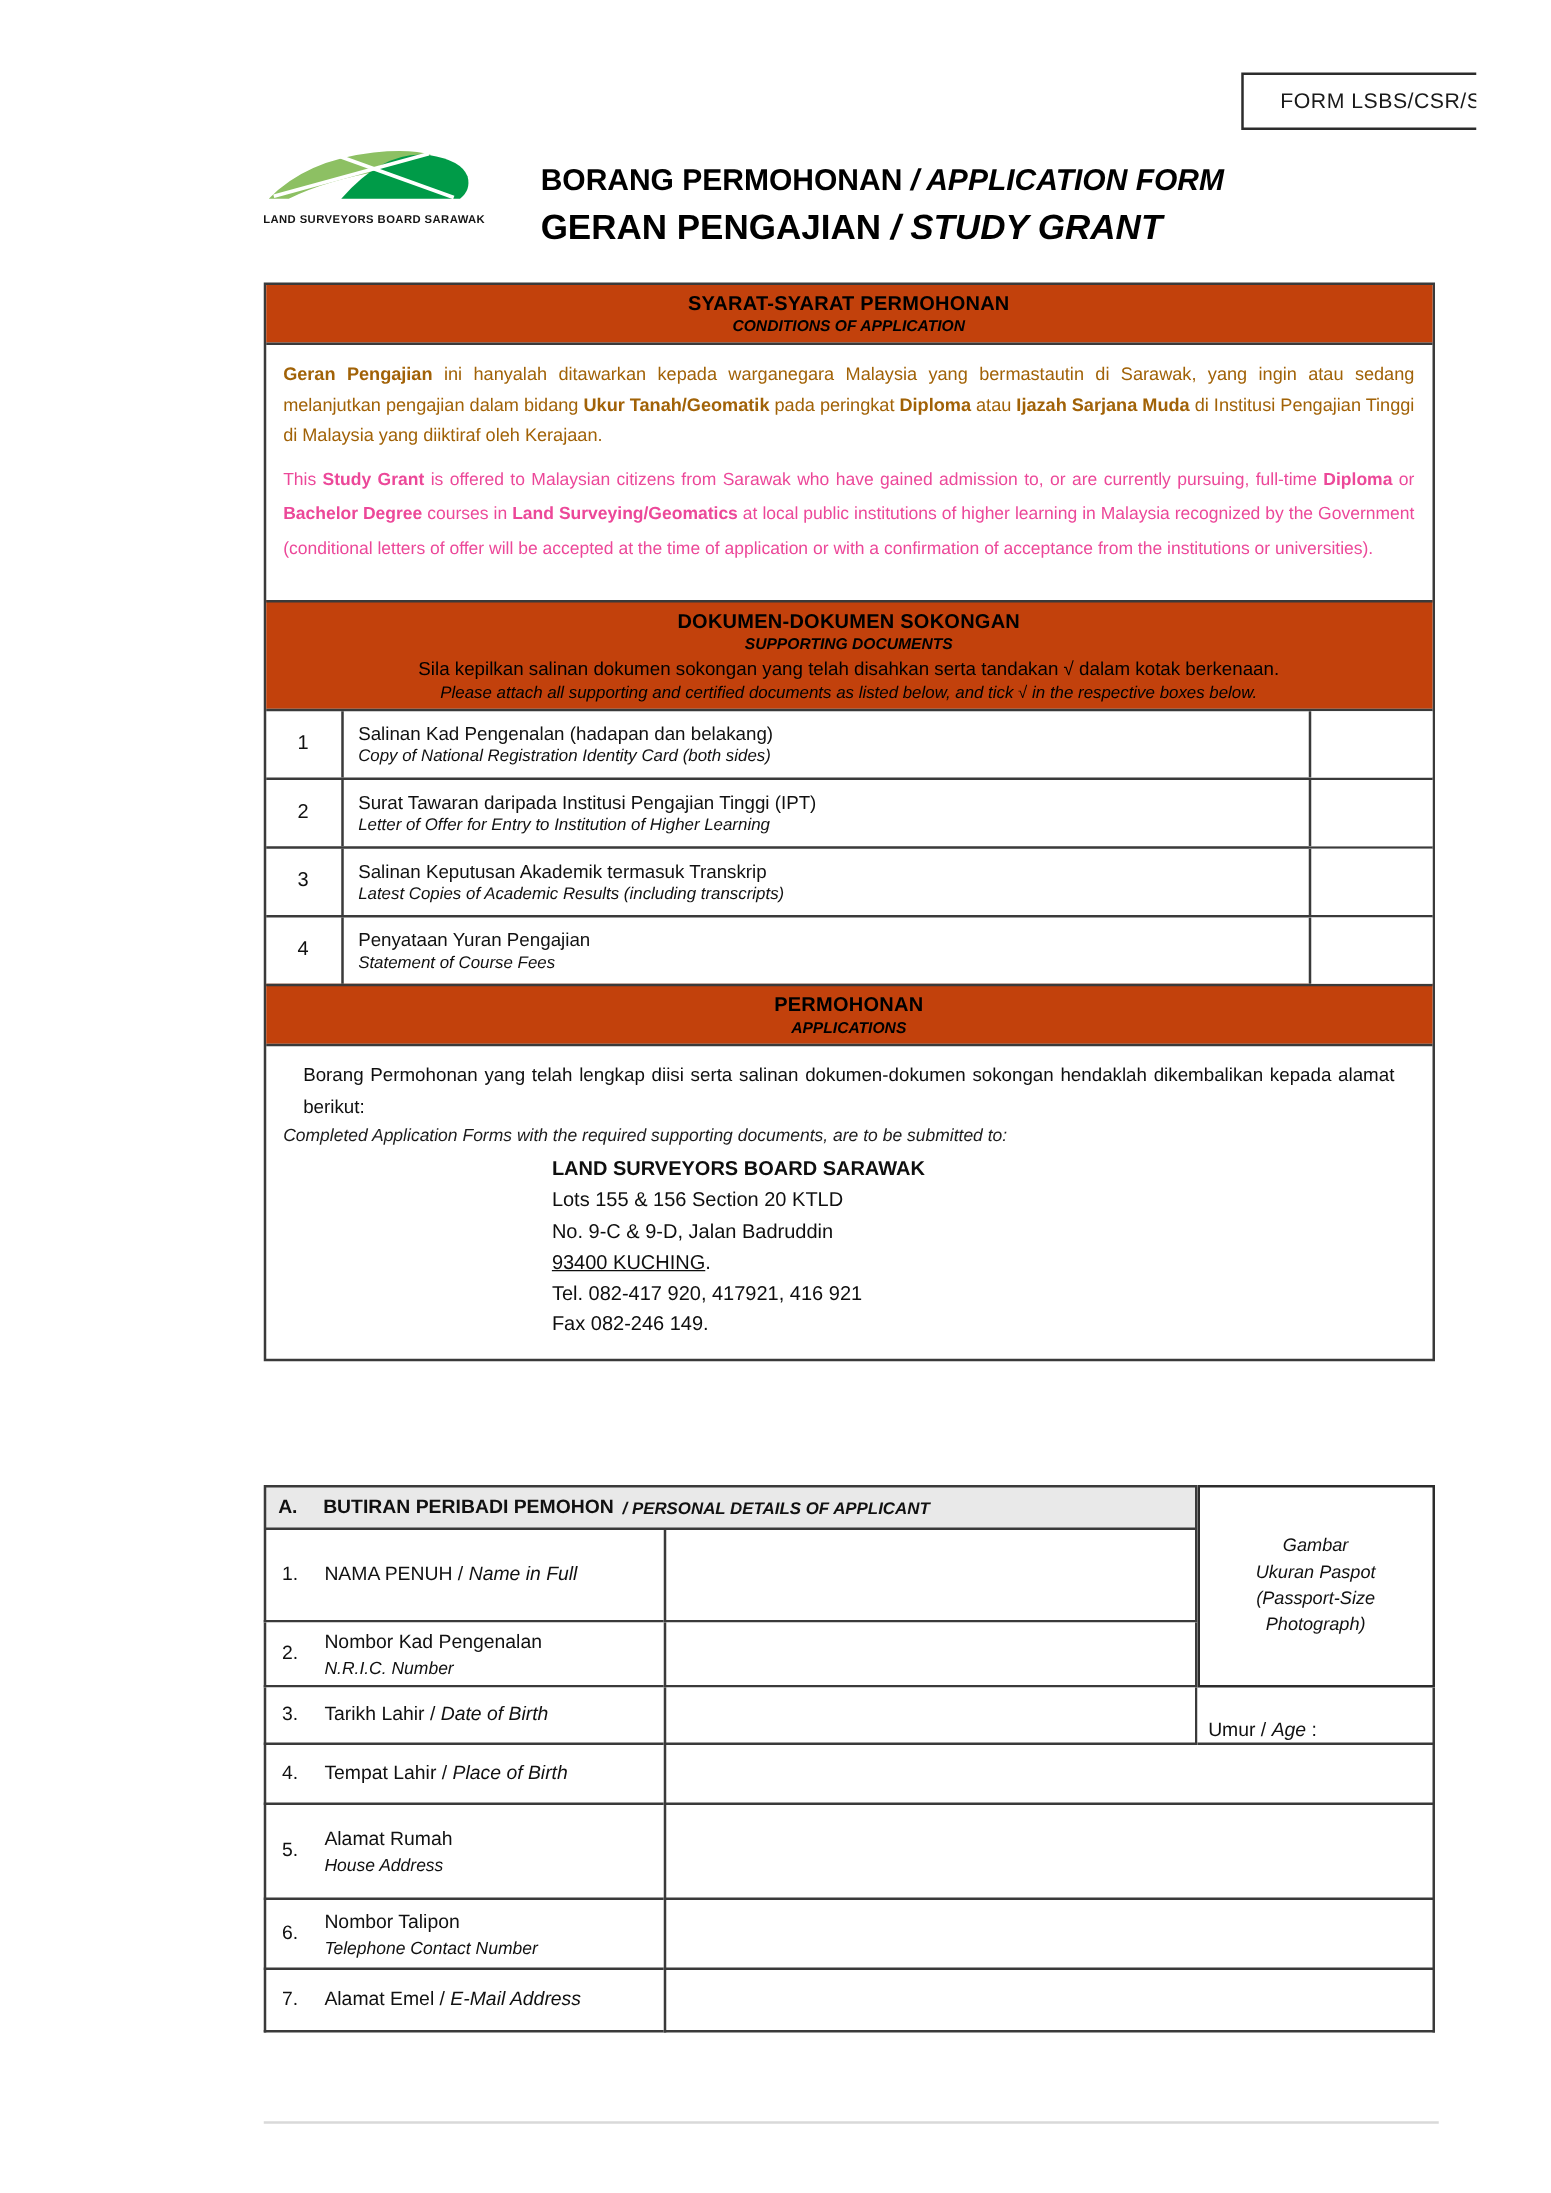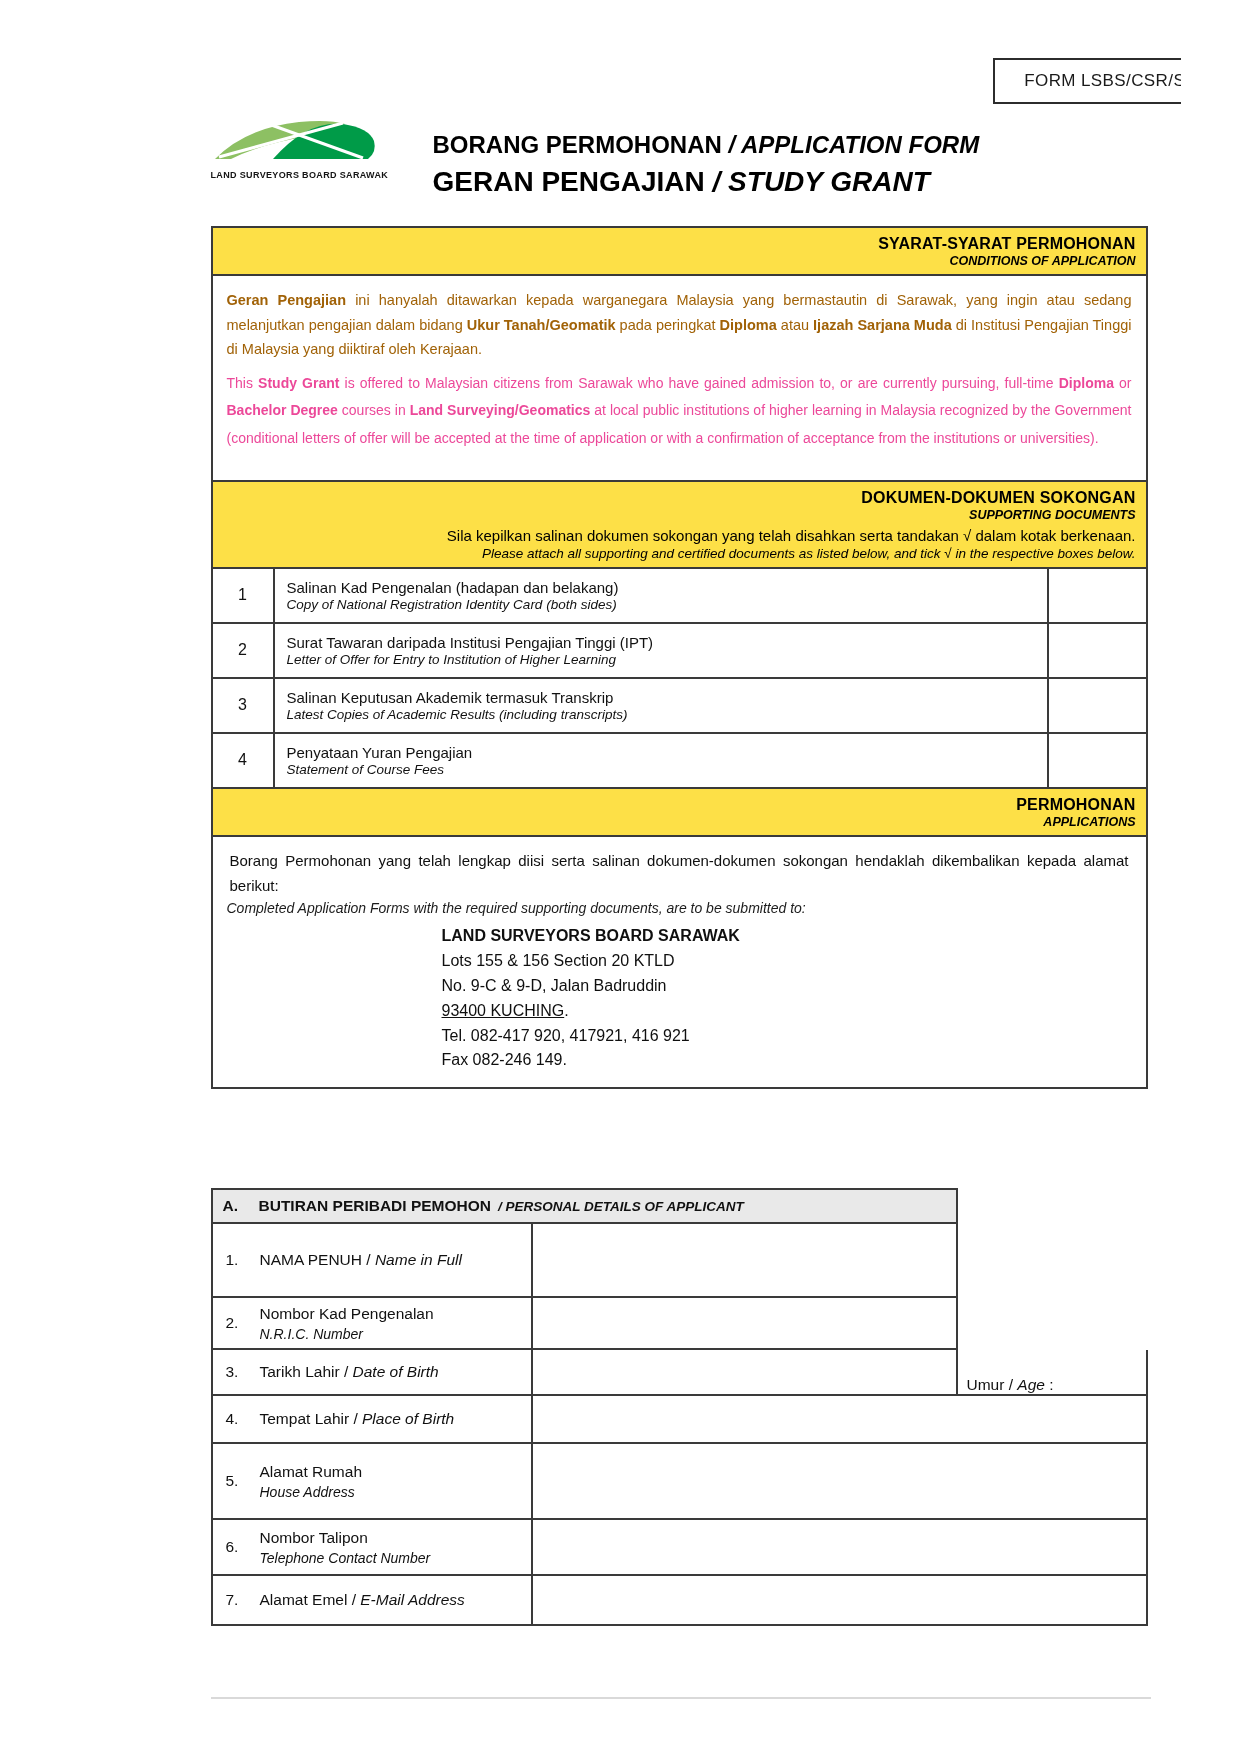--- a/index.html
+++ b/index.html
@@ -18,39 +18,39 @@
 
   
   .titles{position:absolute;left:372px;top:130px;white-space:nowrap;}
   .title-line1{font-size:24px;line-height:1.25;}
   .title-line2{font-size:28px;line-height:1.25;margin-top:4px;}
   .tmy{font-weight:700;color:#000;}
   .ten{font-weight:700;font-style:italic;color:#000;}
 
   
   .box1{position:absolute;left:150px;top:226px;width:937px;border:2px solid #3a3a3a;box-sizing:border-box;background:#fff;}
-  .peach{background:#fde047;text-align:right;padding:7px 10px 6px;}
+  .peach{background:#c2410c;text-align:center;padding:7px 10px 6px;}
   .h-my{font-size:16px;font-weight:700;letter-spacing:.2px;color:#000;}
   .h-en{font-size:12.5px;font-weight:700;font-style:italic;margin-top:1px;color:#000;}
   .h-note-my{font-size:15px;margin-top:5px;color:#000;}
   .h-note-en{font-size:13.5px;font-style:italic;margin-top:2px;color:#000;}
   .bt{border-top:2px solid #3a3a3a;}
   .cond-body{border-top:2px solid #3a3a3a;padding:2px 14px 10px;}
   .para-my{font-size:14.5px;line-height:1.7;text-align:justify;margin:10px 0 8px;color:#a16207;}
   .para-en{font-size:14px;line-height:1.95;text-align:justify;margin:6px 0 18px;color:#ec4899;}
 
   .doc-row{display:flex;border-top:2px solid #3a3a3a;height:55px;box-sizing:border-box;}
   .doc-num{width:62px;border-right:2px solid #3a3a3a;box-sizing:border-box;display:flex;align-items:center;justify-content:center;font-size:16px;}
   .doc-desc{flex:1;display:flex;flex-direction:column;justify-content:center;padding:0 12px;min-width:0;}
   .doc-my{font-size:15px;white-space:nowrap;overflow:hidden;}
   .doc-en{font-size:13.5px;font-style:italic;margin-top:1px;white-space:nowrap;overflow:hidden;}
   .doc-check{width:99px;border-left:2px solid #3a3a3a;box-sizing:border-box;background:#fff;}
 
   .app-body{border-top:2px solid #3a3a3a;padding:4px 14px 14px;}
-  .app-para-my{font-size:15px;line-height:1.65;text-align:justify;margin:8px 3px 2px;color:#0f0f0f;}
+  .app-para-my{font-size:15px;line-height:1.65;text-align:justify;margin:8px 16px 2px;color:#0f0f0f;}
   .app-para-en{font-size:14px;font-style:italic;margin:2px 0 8px;color:#1c1c1c;}
   .address{margin-left:215px;font-size:16px;line-height:1.55;color:#0f0f0f;}
   .addr-name{font-weight:700;}
 
   
   .section-a{position:absolute;left:150px;top:1188px;width:937px;}
   .sa-header{width:747px;height:36px;box-sizing:border-box;border:2px solid #3a3a3a;background:#e9e9e9;
     display:flex;align-items:center;padding:0 10px;}
   .sa-label{font-weight:700;font-size:15.5px;width:36px;flex:none;}
   .sa-my{font-weight:700;font-size:15.5px;white-space:nowrap;}
@@ -185,20 +185,26 @@
   </div>
 
   <div class="section-a">
 
     <div class="sa-header">
       <span class="sa-label">A.</span>
       <span class="sa-my">BUTIRAN PERIBADI PEMOHON</span>
       <span class="sa-en">/ PERSONAL DETAILS OF APPLICANT</span>
     </div>
 
+    <div class="photo-box">
+      <div>Gambar</div>
+      <div>Ukuran Paspot</div>
+      <div>(Passport-Size</div>
+      <div>Photograph)</div>
+    </div>
 
     <div class="pr h74">
       <div class="pr-label">
         <span class="pr-num">1.</span>
         <div class="pr-lines">
           <div class="pr-l1"><span>NAMA PENUH / </span><span class="ri">Name in Full</span></div>
         </div>
       </div>
       <div class="pr-input"></div>
     </div>

